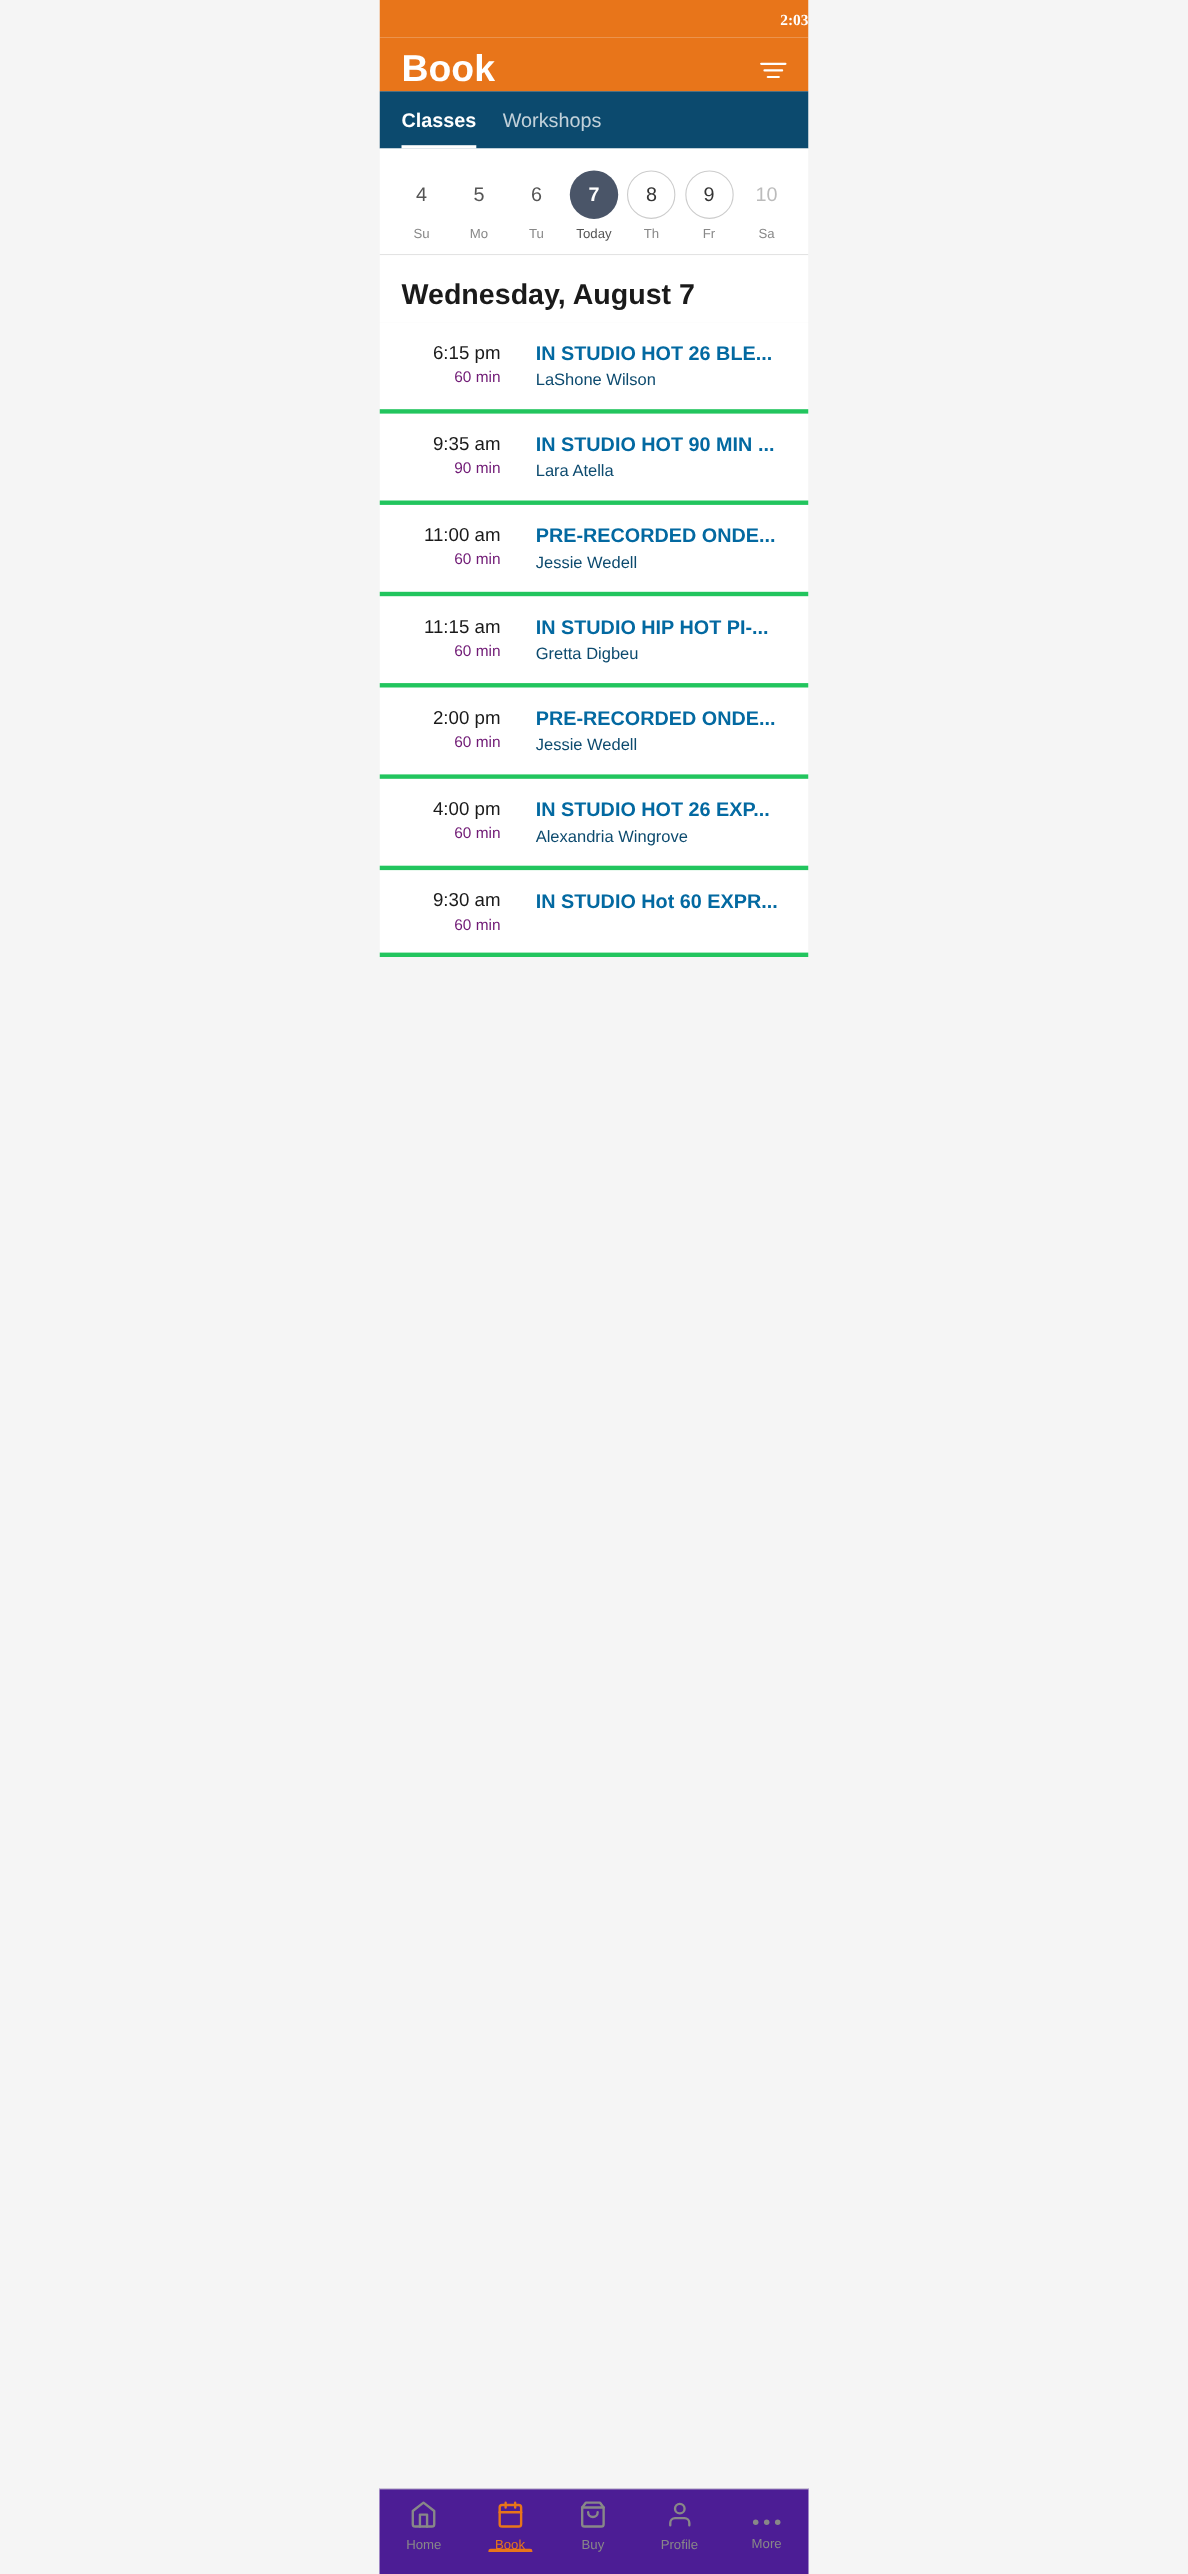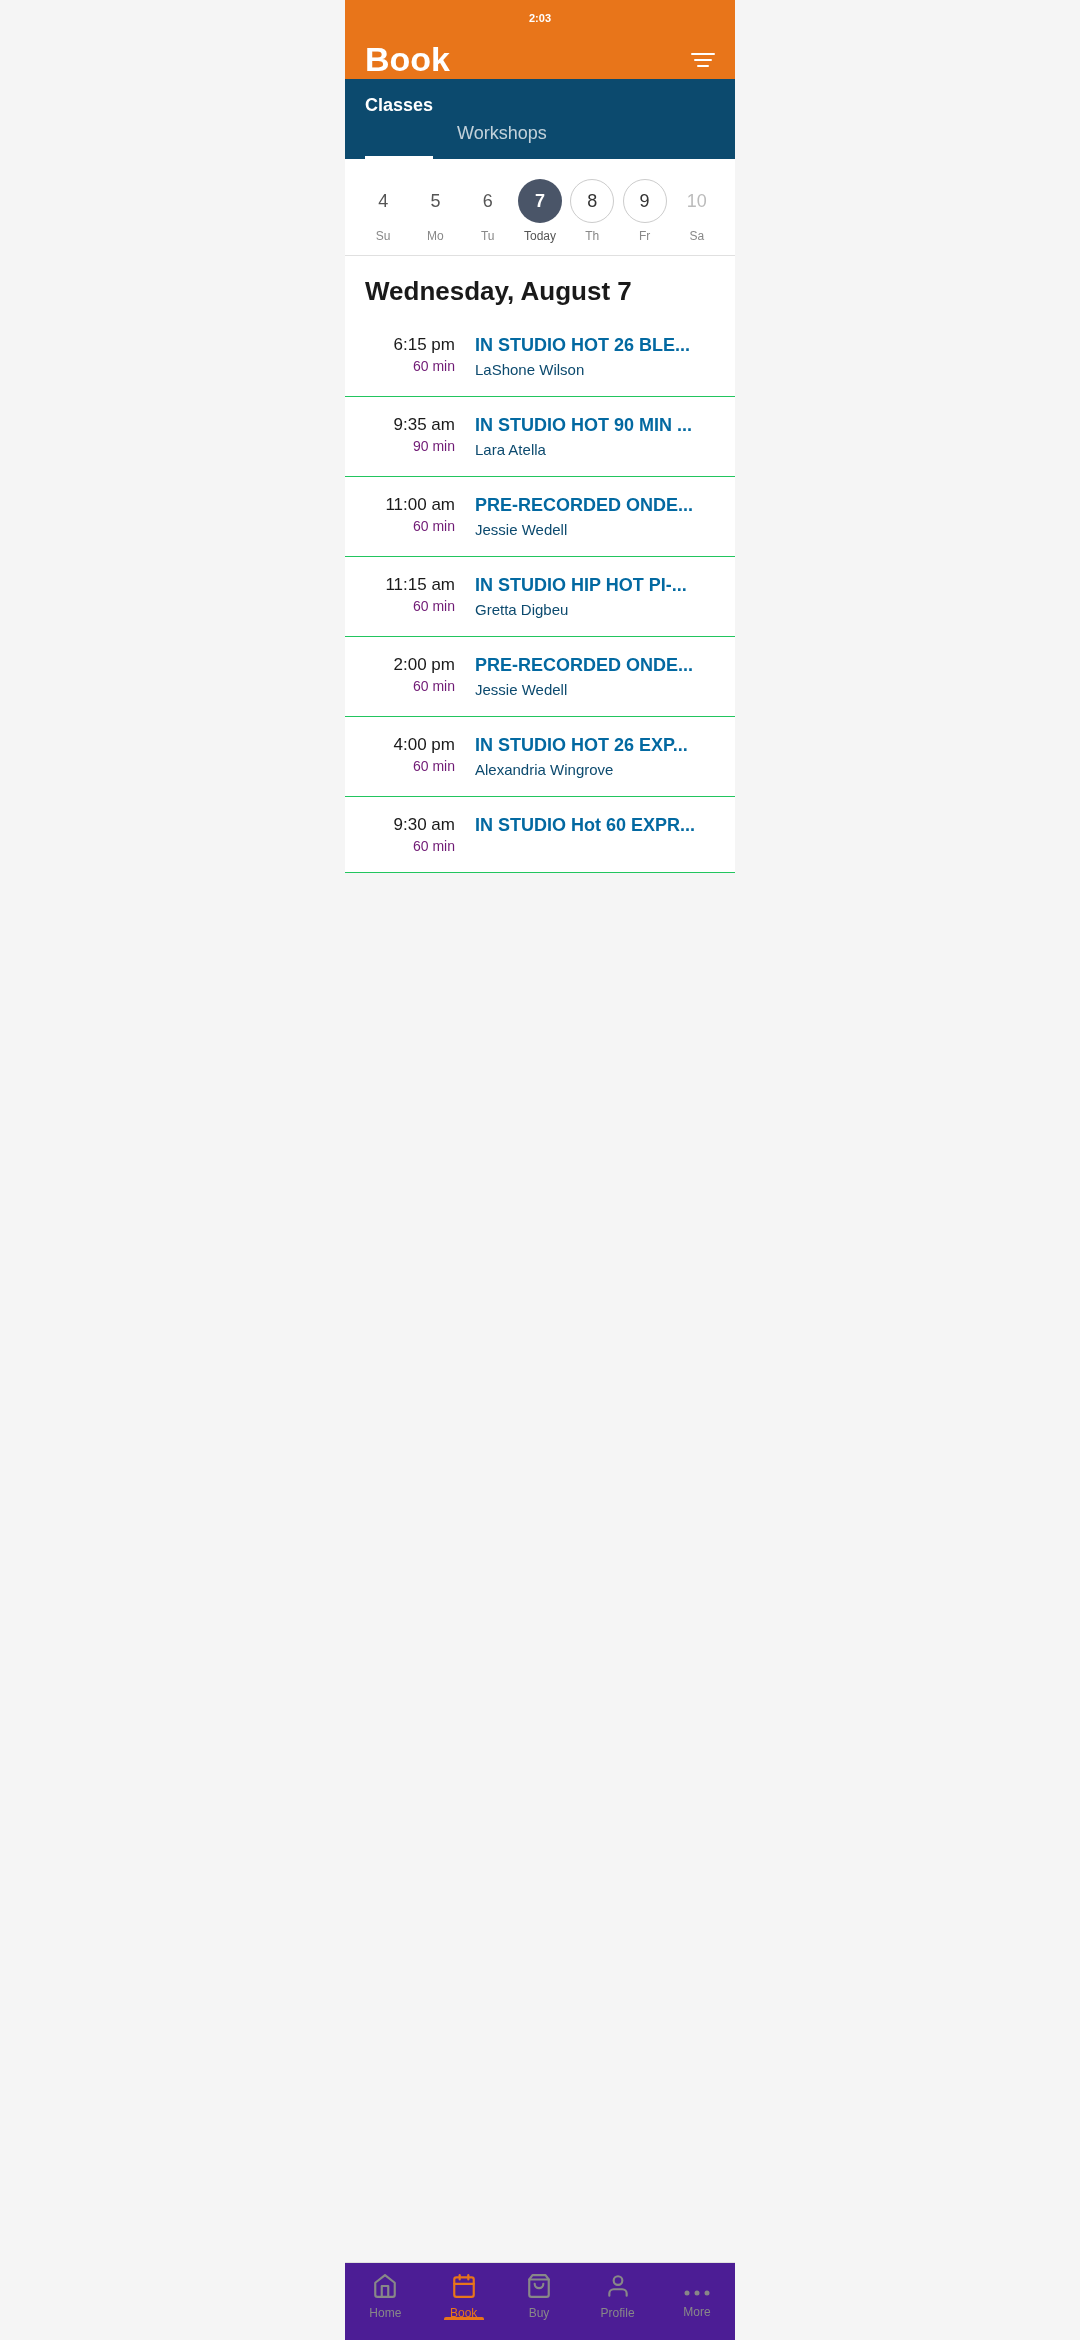--- a/index.html
+++ b/index.html
@@ -10,24 +10,25 @@
       width: 390px;
       min-height: 844px;
       margin: 0 auto;
       overflow-x: hidden;
     }
 
     
     .status-bar {
       background: #E8751A;
       color: white;
-      text-align: center;
+      text-align: right;
       padding: 12px 0 6px;
-      font-size: 11px;
+      font-size: 14px;
       font-weight: 600;
+      font-family: Liberation Serif, serif;
     }
 
     
     .header {
       background: #E8751A;
       padding: 10px 20px 0;
       display: flex;
       align-items: center;
       justify-content: space-between;
     }
@@ -72,21 +73,20 @@
       padding-bottom: 12px;
       cursor: pointer;
       border-bottom: 3px solid transparent;
     }
     .tab.active {
       border-bottom: 3px solid white;
       font-weight: 700;
     }
     .tab.inactive {
       opacity: 0.75;
-      margin-top: 28px;
     }
 
     
     .calendar-strip {
       background: white;
       padding: 20px 12px 12px;
       display: flex;
       justify-content: space-around;
       align-items: center;
       border-bottom: 1px solid #e0e0e0;
@@ -143,22 +143,23 @@
     }
 
     
     .class-list {
       background: white;
     }
     .class-item {
       display: flex;
       align-items: flex-start;
       padding: 18px 20px;
-      border-bottom: 1px solid #22c55e;
+      border-bottom: 4px solid #22c55e;
       cursor: pointer;
+      gap: 12px;
     }
     .class-time {
       min-width: 110px;
       text-align: right;
       padding-right: 20px;
     }
     .class-time-main {
       font-size: 17px;
       color: #1a1a1a;
       font-weight: 400;

